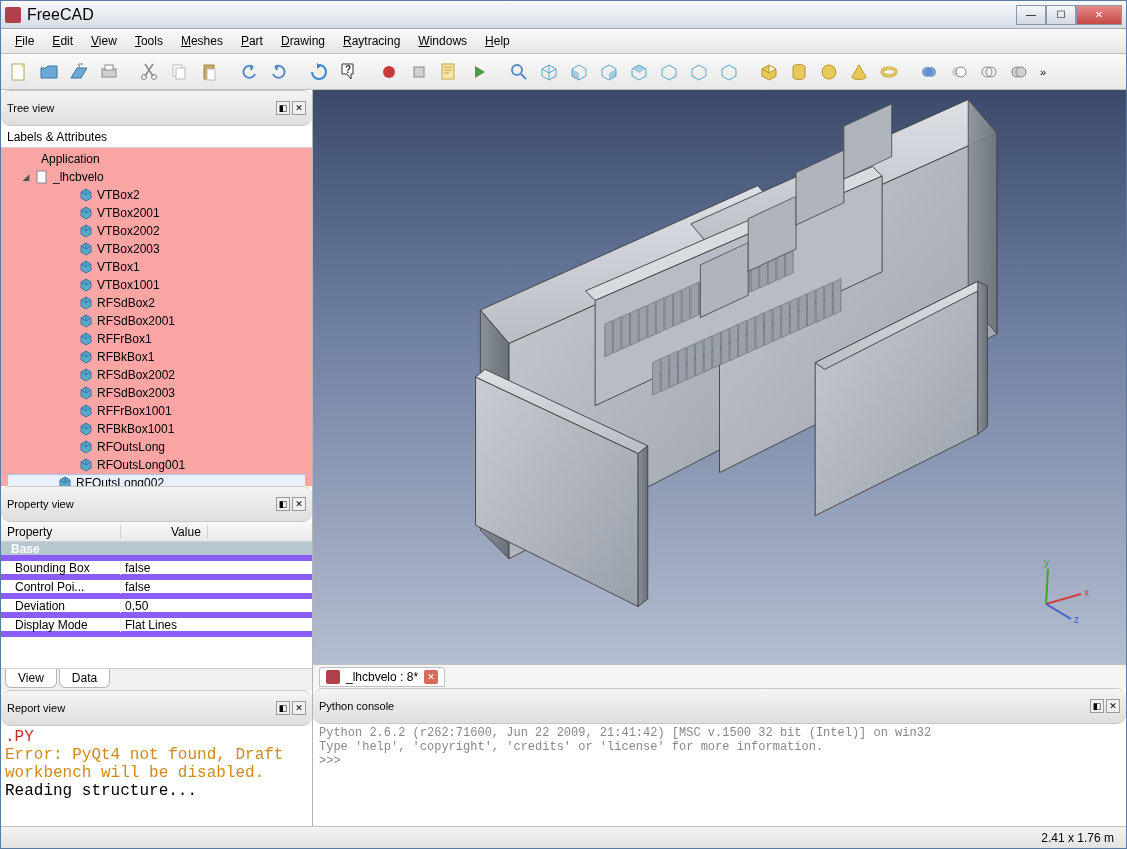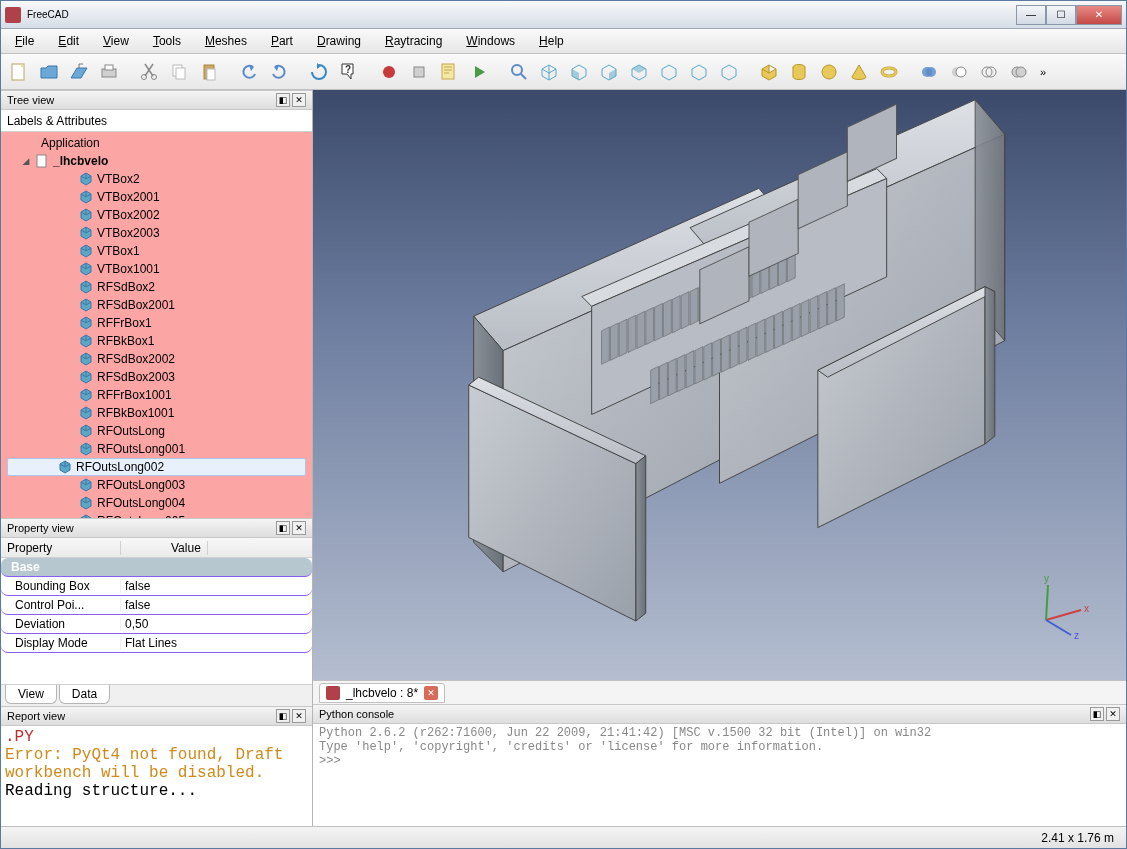--- a/index.html
+++ b/index.html
@@ -22,37 +22,37 @@
 }
 .titlebar {
   height: 28px;
   background: linear-gradient(to bottom, #f8f9fa, #d6dde7);
   border-bottom: 1px solid #a0a8b8;
   display: flex;
   align-items: center;
   padding: 0 4px;
 }
 .titlebar .app-icon { width:16px; height:16px; background:#b0404a; border-radius:2px; margin-right:6px;}
-.titlebar .title { flex:1; font-size:10px; }
+.titlebar .title { flex:1; font-size:16px; }
 .titlebar .winbtns { display:flex; gap:0; }
 .titlebar .winbtn {
   width:30px; height:20px; border:1px solid #8a98aa;
   background:linear-gradient(#f4f6f9,#d3dae4);
   display:flex;align-items:center;justify-content:center;
   font-family: Arial; font-size:10px;
 }
 .titlebar .winbtn.close { background:linear-gradient(#e98a86,#c34946); color:#fff; width:46px;}
 .menubar {
   height:22px;
   background: linear-gradient(#fafafa,#e6e6e6);
   border-bottom:1px solid #c0c0c0;
   display:flex;
   align-items:center;
   padding:12px 6px;
-  gap: 8px;
+  gap: 2px;
 }
 .menubar .menu {
   padding:2px 8px;
   cursor:default;
 }
 .menubar .menu span { text-decoration:underline; text-decoration-color:currentColor; }
 .toolbar {
   height:36px;
   background: linear-gradient(#fafafa,#e8e8e8);
   border-bottom:1px solid #c0c0c0;
@@ -64,26 +64,27 @@
 .tbtn {
   width:28px; height:28px;
   display:flex; align-items:center; justify-content:center;
   border:1px solid transparent;
   border-radius:3px;
 }
 .tsep { width:8px; height:28px; }
 .body { flex:1; display:flex; min-height:0;}
 .left-col { width:312px; display:flex; flex-direction:column; border-right:1px solid #b5b5b5;}
 .panel-header {
-  height:20px;
+  height:36px;
   background: linear-gradient(#f4f4f4,#dedede);
   border-top:1px solid #c8c8c8;
   border-bottom:1px solid #c8c8c8;
   display:flex; align-items:center; padding:0 6px;
   font-size:11px;
+  border-radius:9px;
 }
 .panel-header .spacer { flex:1; }
 .panel-header .pbtn {
   width:14px;height:14px;border:1px solid #999;
   display:flex;align-items:center;justify-content:center;
   font-size:9px; margin-left:2px; background:#f0f0f0;
 }
 .tree-zone { flex:1; min-height:0; display:flex; flex-direction:column; background:#fca5a5;}
 .tree-header {
   height:22px; background:#fff; border-bottom:1px solid #d4d4d4;
@@ -99,33 +100,33 @@
 .tree-row.d1 { padding-left:8px; }
 .tree-row.d2 { padding-left:20px; }
 .tree-row.d3 { padding-left:64px; }
 .tree-row .expander {
   width:10px; height:10px; margin-right:4px; display:inline-flex;
   align-items:center; justify-content:center; font-size:9px; color:#555;
 }
 .tree-row .ticon {
   width:14px; height:14px; margin-right:4px; display:inline-block;
 }
-.tree-row.doc .tlabel { font-weight:bold; }
+.tree-row.doc .tlabel { font-weight:normal; }
 .tree-row.selected { background:#e8f0fb; border:1px solid #aac8e8; margin:0 6px; padding-left:36px; border-radius:2px;}
 .prop-zone { height:168px; display:flex; flex-direction:column; background:#fff;}
 .prop-table { flex:1; overflow-y:scroll; font-size:12px; }
 .prop-head {
   display:flex; height:20px; align-items:center;
   background:linear-gradient(#f8f8f8,#eaeaea);
   border-bottom:1px solid #d0d0d0;
   gap:44px;
 }
 .prop-head .col { border-right:1px solid #d0d0d0; padding:0 6px; }
 .prop-head .col:first-child { width:120px; }
-.prop-row { display:flex; height:19px; border-bottom:1px solid #8b5cf6; align-items:center;border-radius:7px;}
+.prop-row { display:flex; height:19px; border-bottom:6px solid #8b5cf6; align-items:center;}
 .prop-row .pcol1 { width:120px; padding-left:14px; border-right:1px solid #eee; overflow:hidden; text-overflow:ellipsis; white-space:nowrap;}
 .prop-row .pcol2 { padding-left:4px; }
 .prop-row.group { background:#b7c7d0; color:#fff; font-weight:bold; }
 .prop-row.group .pcol1 { border-right:none; }
 .prop-tabs {
   height:22px; display:flex; align-items:flex-start;
   background:#f0f0f0; border-top:1px solid #d0d0d0;
   padding-left:4px; gap:2px;
 }
 .ptab {

